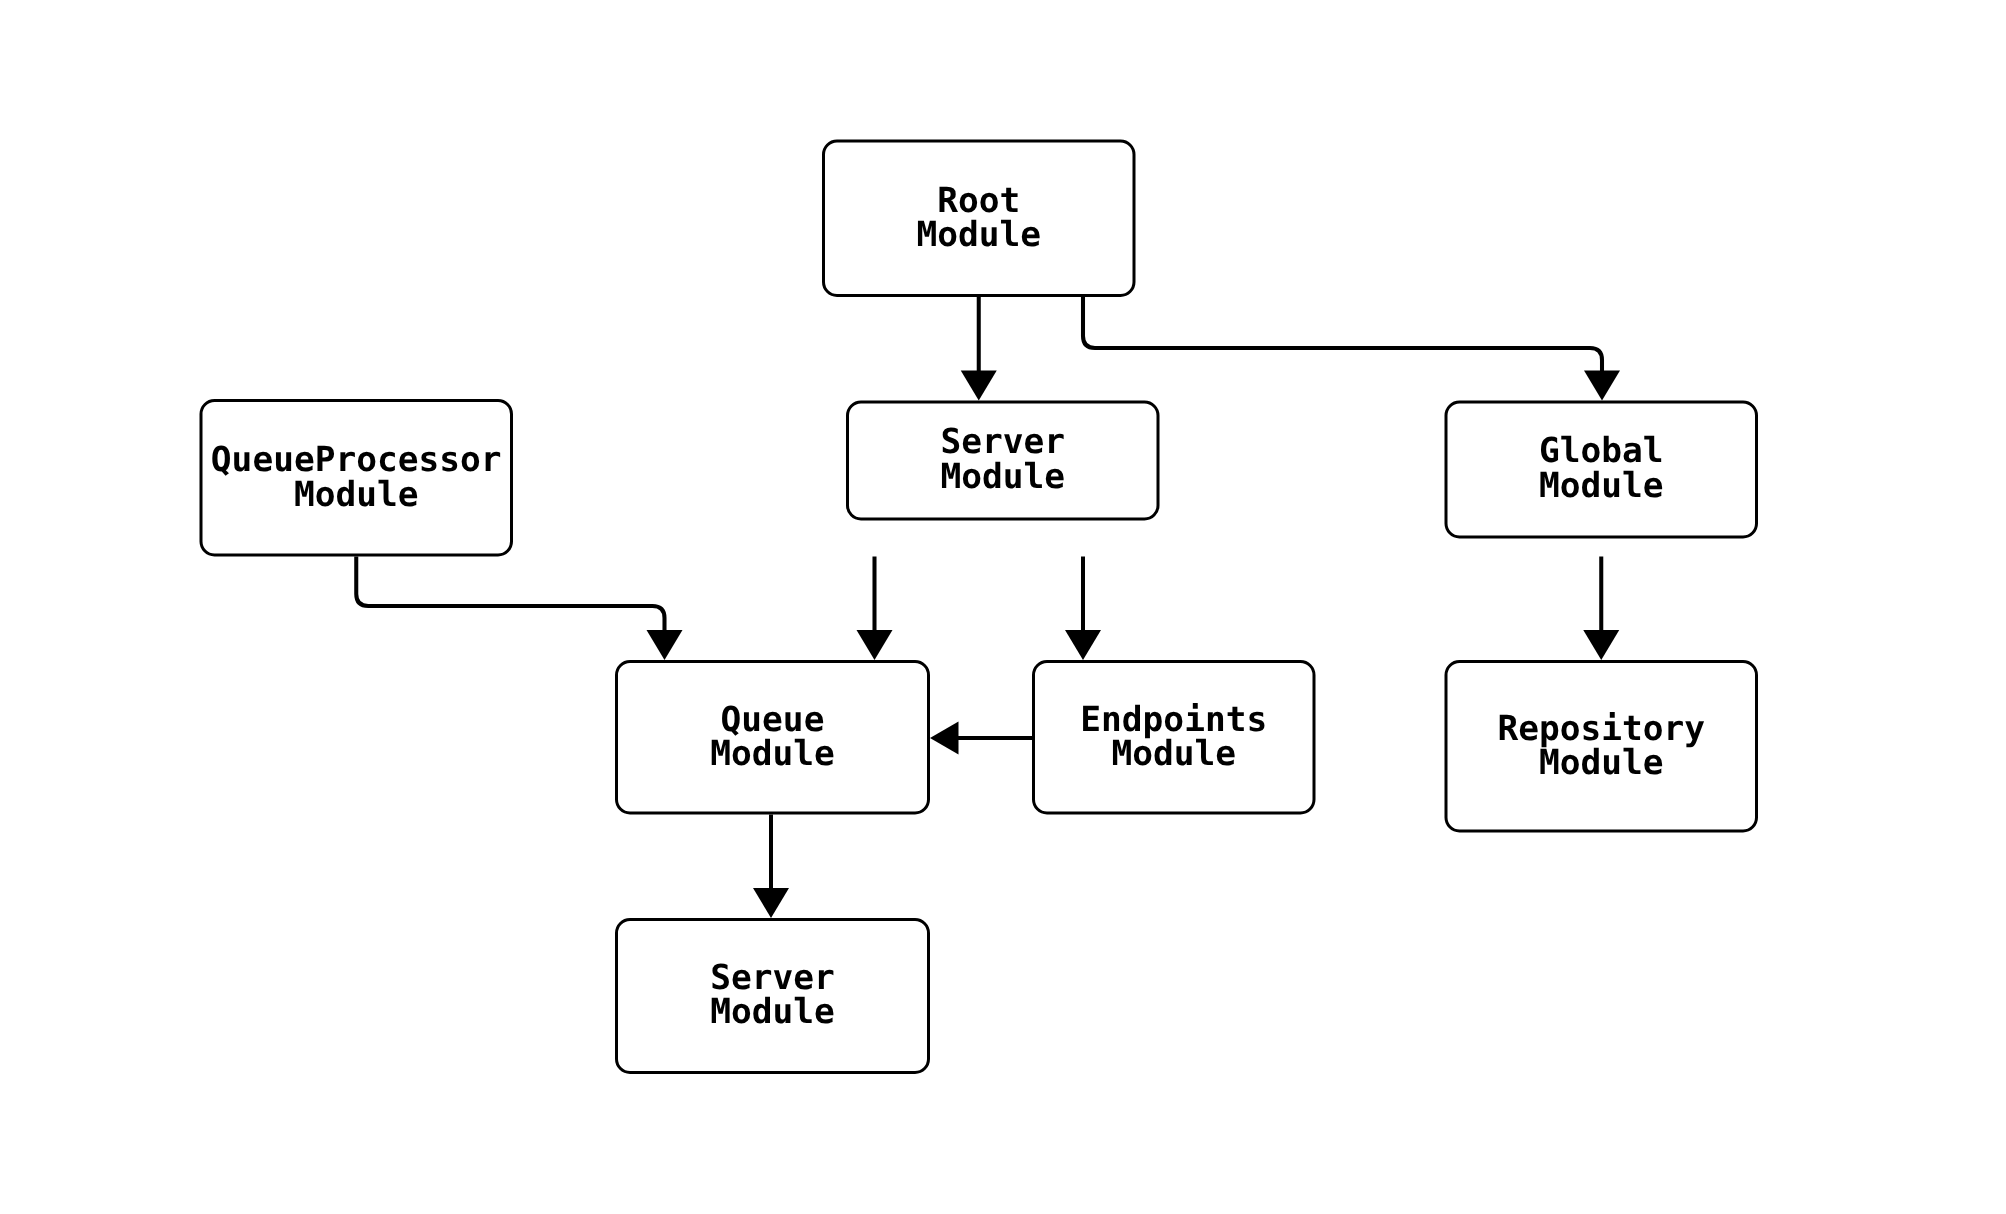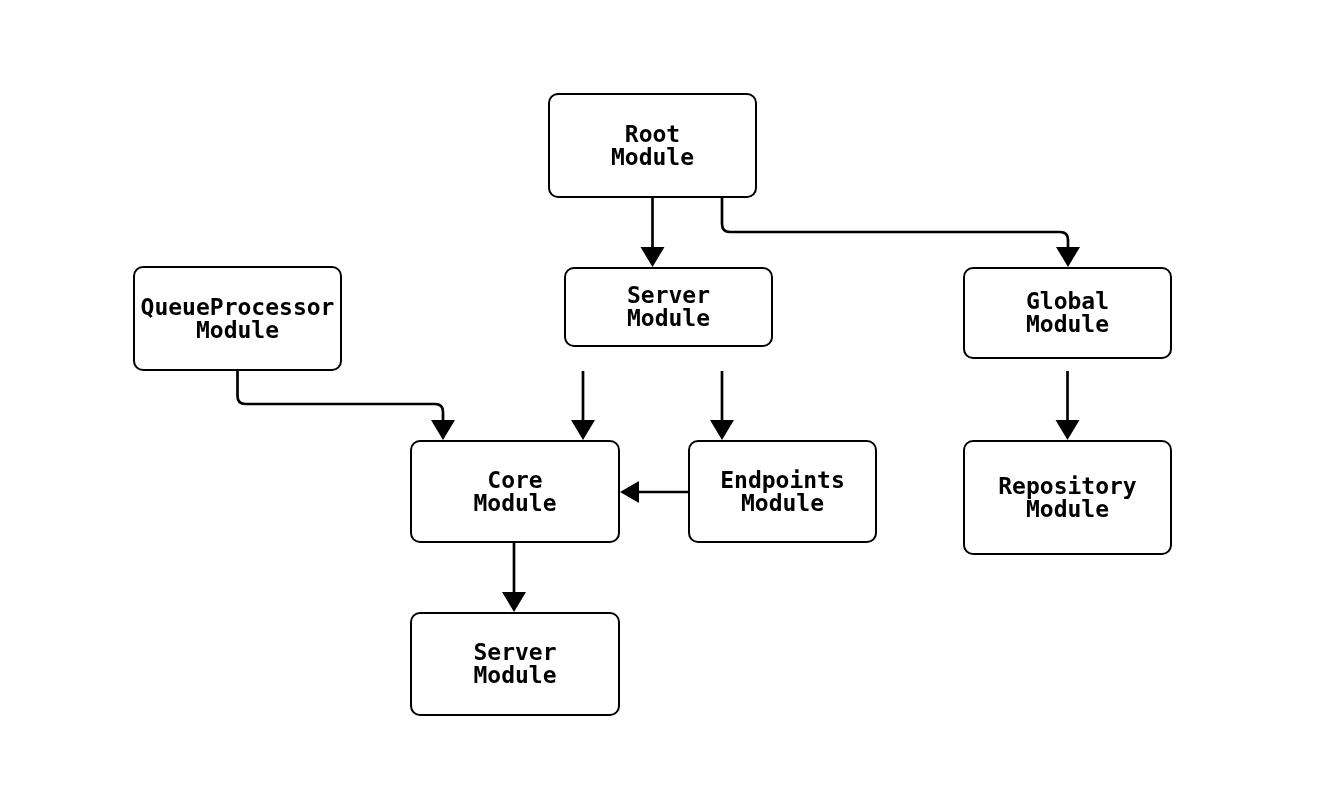--- a/index.html
+++ b/index.html
@@ -105,21 +105,21 @@
     <span>Server</span>
     <span>Module</span>
   </div>
 
   <div class="node" style="left:963px; top:267px; width:209px; height:92px">
     <span>Global</span>
     <span>Module</span>
   </div>
 
   <div class="node" style="left:410px; top:440px; width:210px; height:103px">
-    <span>Core</span>
+    <span>Queue</span>
     <span>Module</span>
   </div>
 
   <div class="node" style="left:688px; top:440px; width:189px; height:103px">
     <span>Endpoints</span>
     <span>Module</span>
   </div>
 
   <div class="node" style="left:963px; top:440px; width:209px; height:115px">
     <span>Repository</span>

